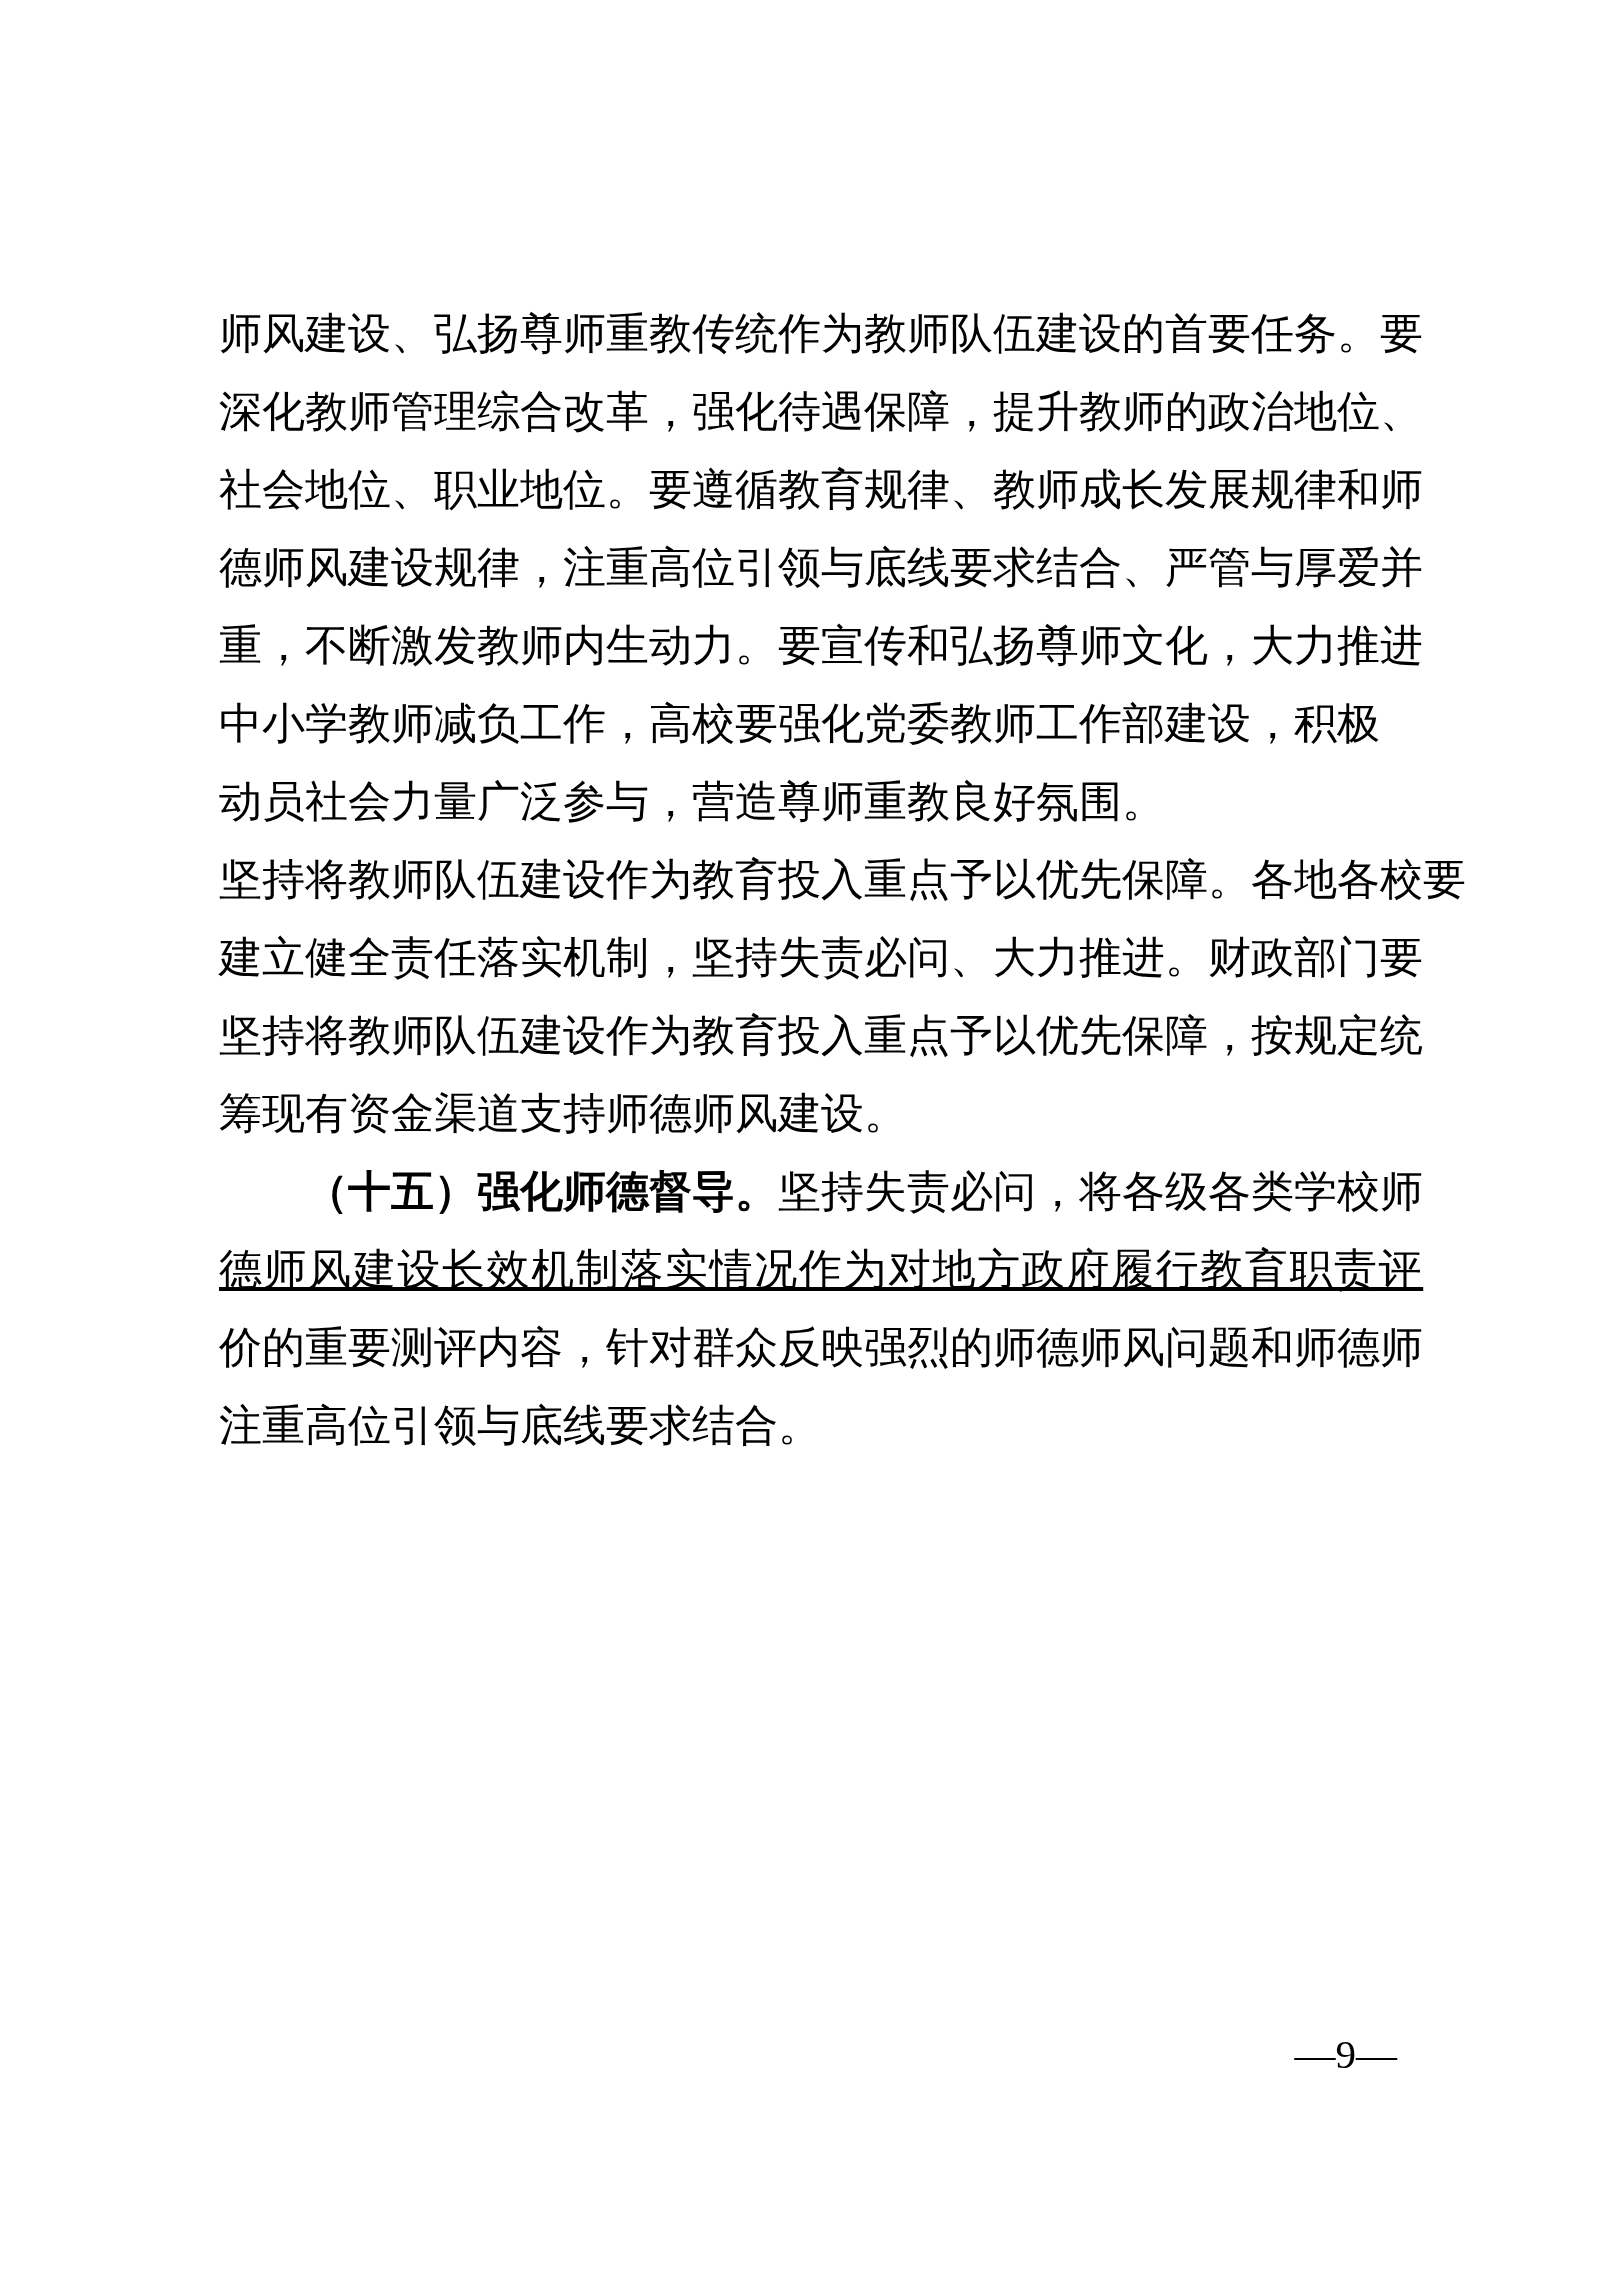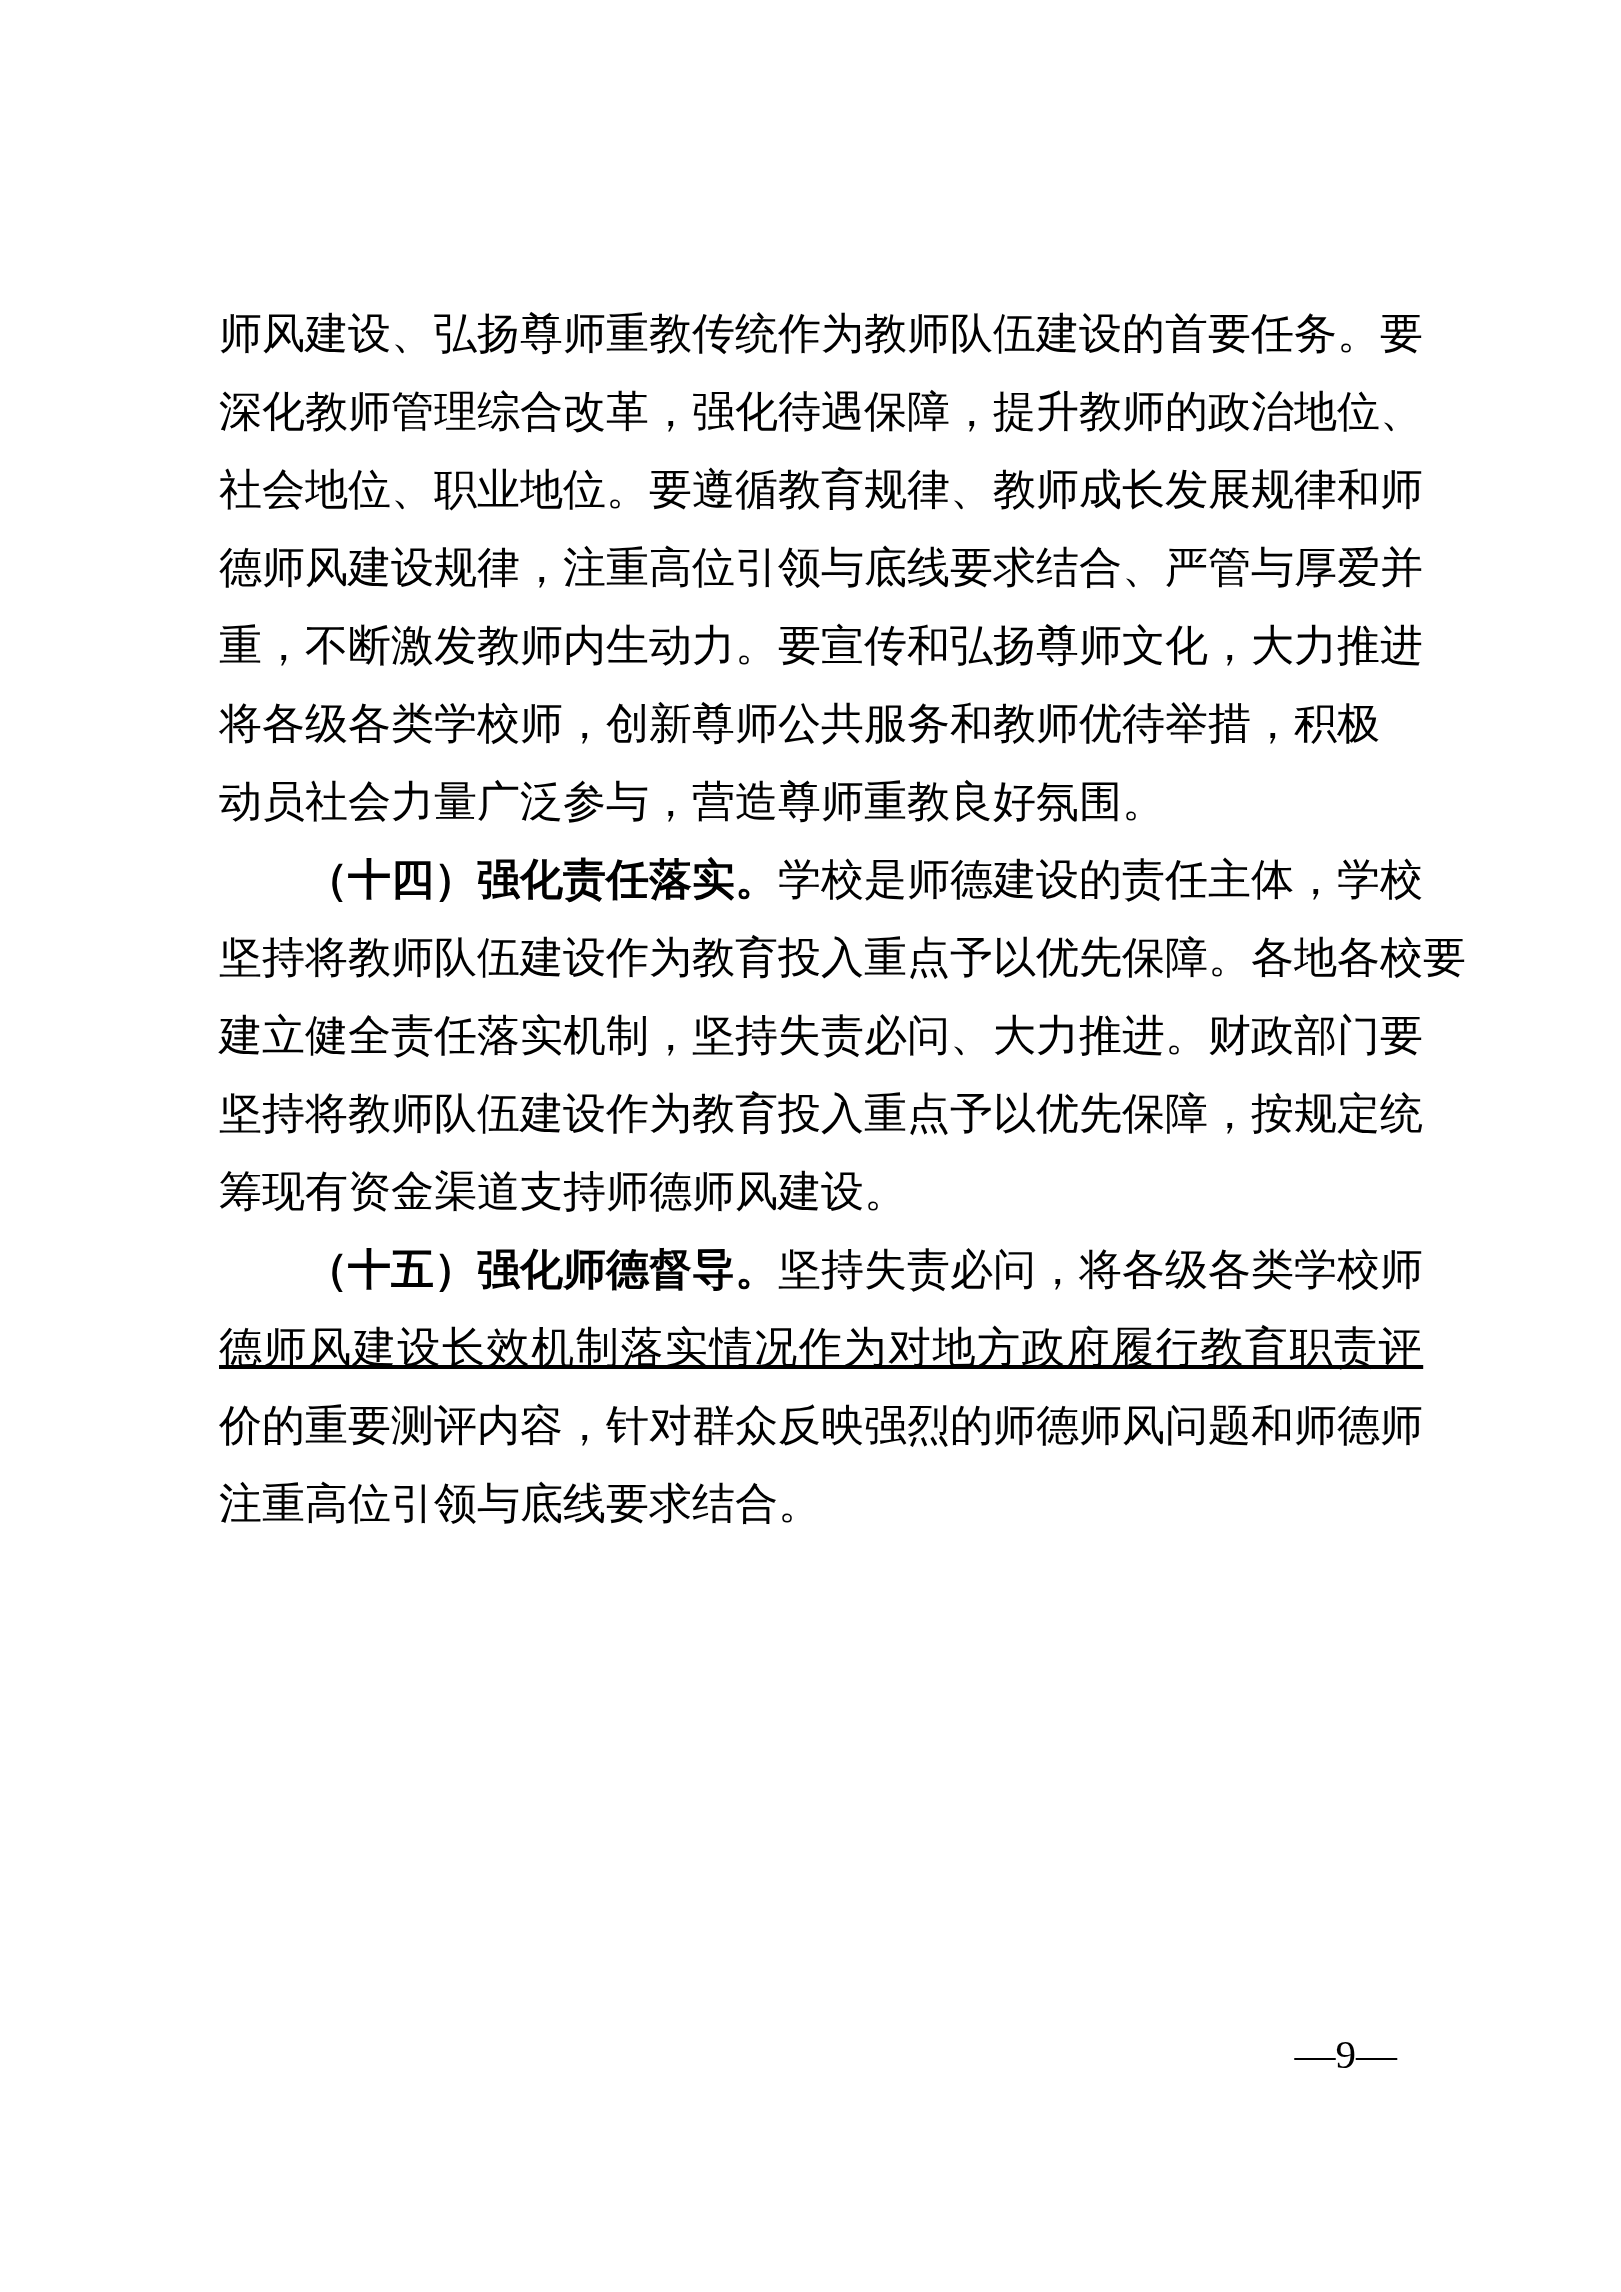--- a/index.html
+++ b/index.html
@@ -52,26 +52,25 @@
 <div class="page">
 
   <div class="body-text">
 
     <div>
       <div class="line">师风建设、弘扬尊师重教传统作为教师队伍建设的首要任务。要</div>
       <div class="line">深化教师管理综合改革，强化待遇保障，提升教师的政治地位、</div>
       <div class="line">社会地位、职业地位。要遵循教育规律、教师成长发展规律和师</div>
       <div class="line">德师风建设规律，注重高位引领与底线要求结合、严管与厚爱并</div>
       <div class="line">重，不断激发教师内生动力。要宣传和弘扬尊师文化，大力推进</div>
-      <div class="line">将各级各类学校师，创新尊师公共服务和教师优待举措，积极</div>
+      <div class="line">中小学教师减负工作，高校要强化党委教师工作部建设，积极</div>
       <div class="line">动员社会力量广泛参与，营造尊师重教良好氛围。</div>
     </div>
 
     <div>
-      <div class="line indent"><span class="section-heading">（十四）强化责任落实。</span><span>学校是师德建设的责任主体，学校</span></div>
       <div class="line">坚持将教师队伍建设作为教育投入重点予以优先保障。各地各校要</div>
       <div class="line">建立健全责任落实机制，坚持失责必问、大力推进。财政部门要</div>
       <div class="line">坚持将教师队伍建设作为教育投入重点予以优先保障，按规定统</div>
       <div class="line">筹现有资金渠道支持师德师风建设。</div>
     </div>
 
     <div>
       <div class="line indent"><span class="section-heading">（十五）强化师德督导。</span><span>坚持失责必问，将各级各类学校师</span></div>
       <div class="line stretch">德师风建设长效机制落实情况作为对地方政府履行教育职责评</div>
       <div class="line">价的重要测评内容，针对群众反映强烈的师德师风问题和师德师</div>

